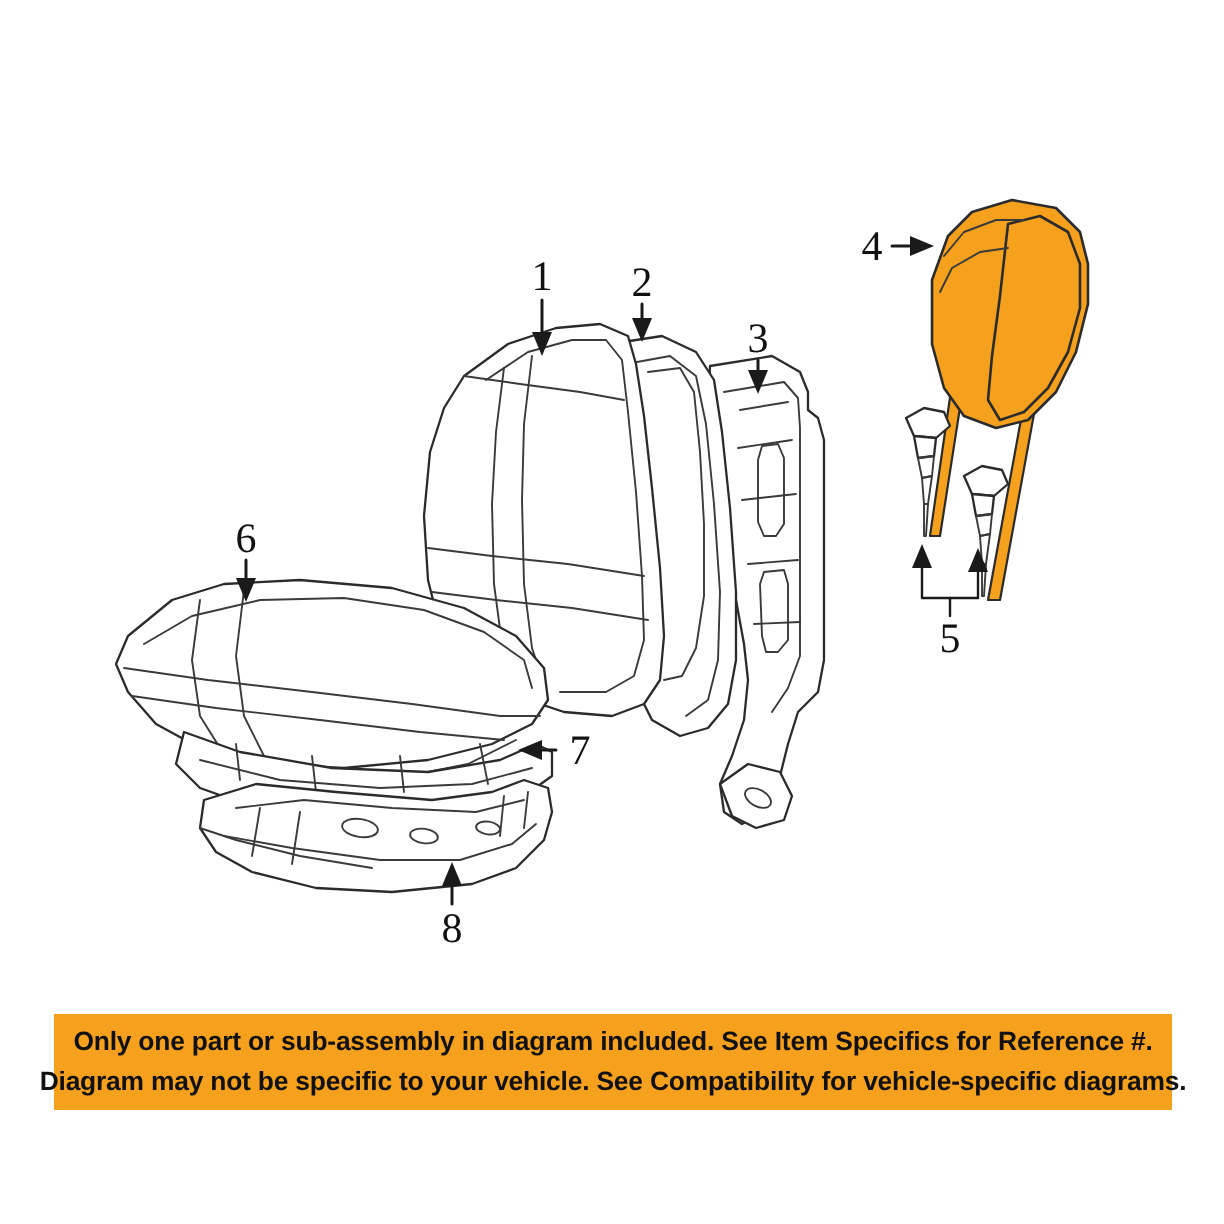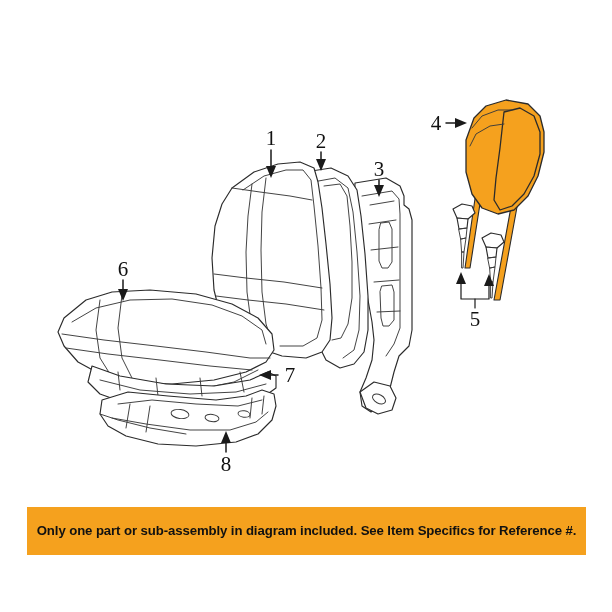--- a/index.html
+++ b/index.html
@@ -277,15 +277,16 @@
     <text class="callout-text" x="436" y="130" text-anchor="middle">4</text>
     <text class="callout-text" x="475" y="326" text-anchor="middle">5</text>
     <text class="callout-text" x="123" y="276" text-anchor="middle">6</text>
     <text class="callout-text" x="290" y="382" text-anchor="middle">7</text>
     <text class="callout-text" x="226" y="471" text-anchor="middle">8</text>
 
   </svg>
 
   <div id="disclaimer-banner">
     <div class="banner-line">Only one part or sub-assembly in diagram included. See Item Specifics for Reference #.</div>
+    <div class="banner-line">Diagram may not be specific to your vehicle. See Compatibility for vehicle-specific diagrams.</div>
   </div>
 
 </div>
 
 </body></html>

